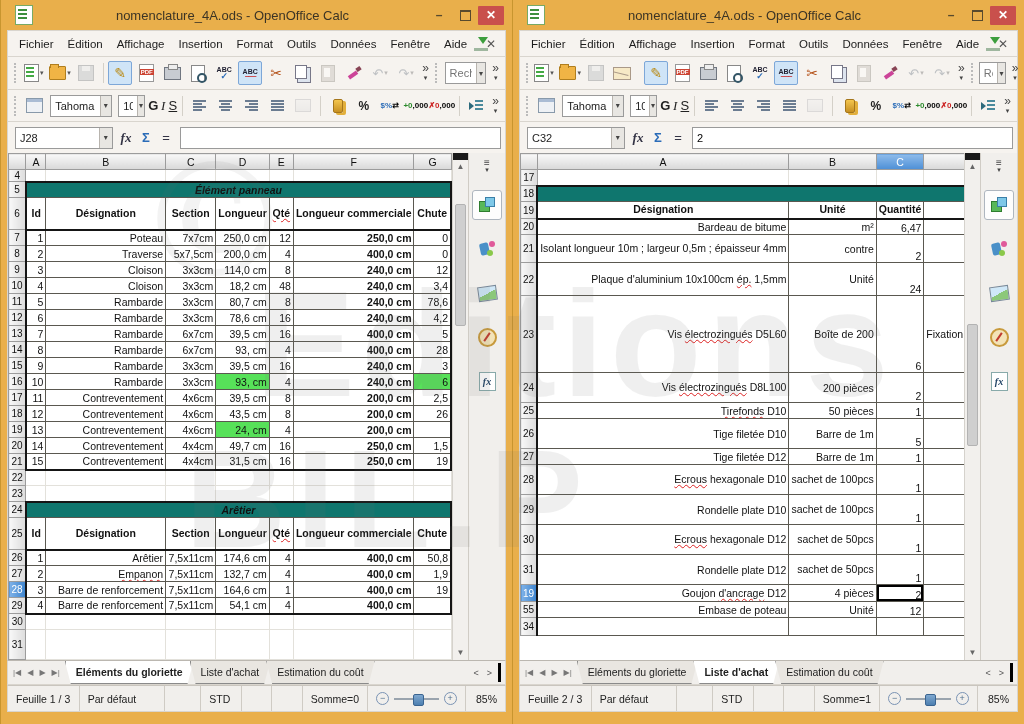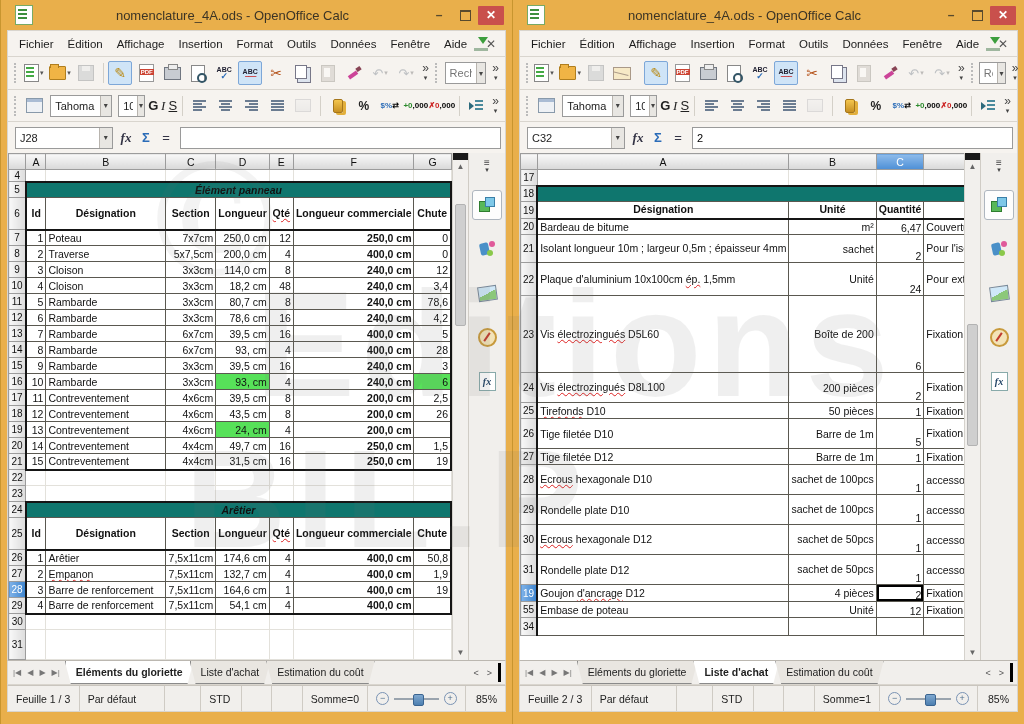--- a/index.html
+++ b/index.html
@@ -104,21 +104,21 @@
   th.colh.sel{background:linear-gradient(#8FBCEB,#4D8FD6);color:#fff;}
   th.rowh{background:linear-gradient(90deg,#F8F8F8,#DCDCDC);border:1px solid #9C9C9C;font-weight:400;font-size:10px;color:#111;}
   th.rowh.sel{background:linear-gradient(90deg,#7FB2E8,#3D84CE);color:#fff;}
   td.cell{border-right:1px solid #E3E1DB;border-bottom:1px solid #E3E1DB;vertical-align:middle;}
   td.cell.z{border:1px solid #5A5850;}
   tr.zt td.z{border-top:2px solid #151515;}
   tr.zb td.z{border-bottom:2px solid #151515;}
   tr.hdr td.z{border-bottom:2px solid #151515;font-weight:bold;}
   td.z.zl{border-left:2px solid #151515;}
   td.z.zr{border-right:2px solid #151515;}
-  td.al-l{text-align:left;} td.al-c{text-align:center;} td.al-r{text-align:right;}
+  td.al-l{text-align:right;} td.al-c{text-align:center;} td.al-r{text-align:right;}
   td.bold{font-weight:bold;} td.ital{font-style:italic;}
   td.bg-sec{background:#0f766e;margin-top:43px;}
   td.bg-green{background:#57E159;}
   td.vbot{vertical-align:bottom;}
   td.wrap{white-space:normal;line-height:12.5px;}
   td.selcell{box-shadow:inset 0 0 0 2px #000;}
   span.sp{text-decoration:underline wavy #D22 1px;text-underline-offset:1px;}
   td.hdrcell{font-weight:bold;text-align:center;white-space:normal;line-height:13px;}
   
   .vscroll{width:15px;background:#F2F0ED;border-left:1px solid #D5D2CC;display:flex;flex-direction:column;flex:0 0 auto;}
@@ -953,21 +953,21 @@
                     <tr class="" style="height: 16px;">
                       <th class="rowh">20</th>
                       <td class="cell z zl al-l">Bardeau de bitume</td>
                       <td class="cell z al-r">m²</td>
                       <td class="cell z al-r vbot">6,47</td>
                       <td class="cell z zr al-l"><span>Couverture en </span></td>
                     </tr>
                     <tr class="" style="height: 28px;">
                       <th class="rowh">21</th>
                       <td class="cell z zl al-l wrap">Isolant longueur 10m ; largeur 0,5m ; épaisseur 4mm</td>
-                      <td class="cell z al-r">sachet</td>
+                      <td class="cell z al-r">contre</td>
                       <td class="cell z al-r vbot">2</td>
                       <td class="cell z zr al-l wrap">Pour l'isolation de la couverture contre l'humidité</td>
                     </tr>
                     <tr class="" style="height: 33px;">
                       <th class="rowh">22</th>
                       <td class="cell z zl al-l wrap"><span>Plaque d'aluminium 10x100cm </span><span class="sp">ép.</span><span> 1,5mm</span></td>
                       <td class="cell z al-r">Unité</td>
                       <td class="cell z al-r vbot">24</td>
                       <td class="cell z zr al-l wrap">Pour extrémité de gouttière</td>
                     </tr>

